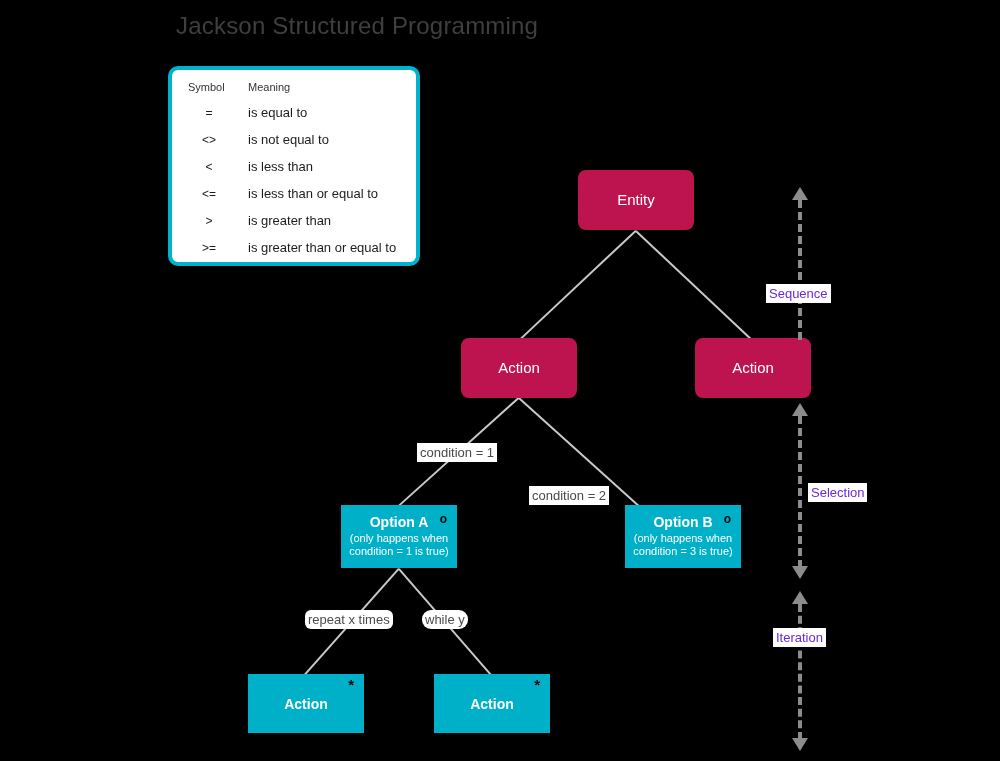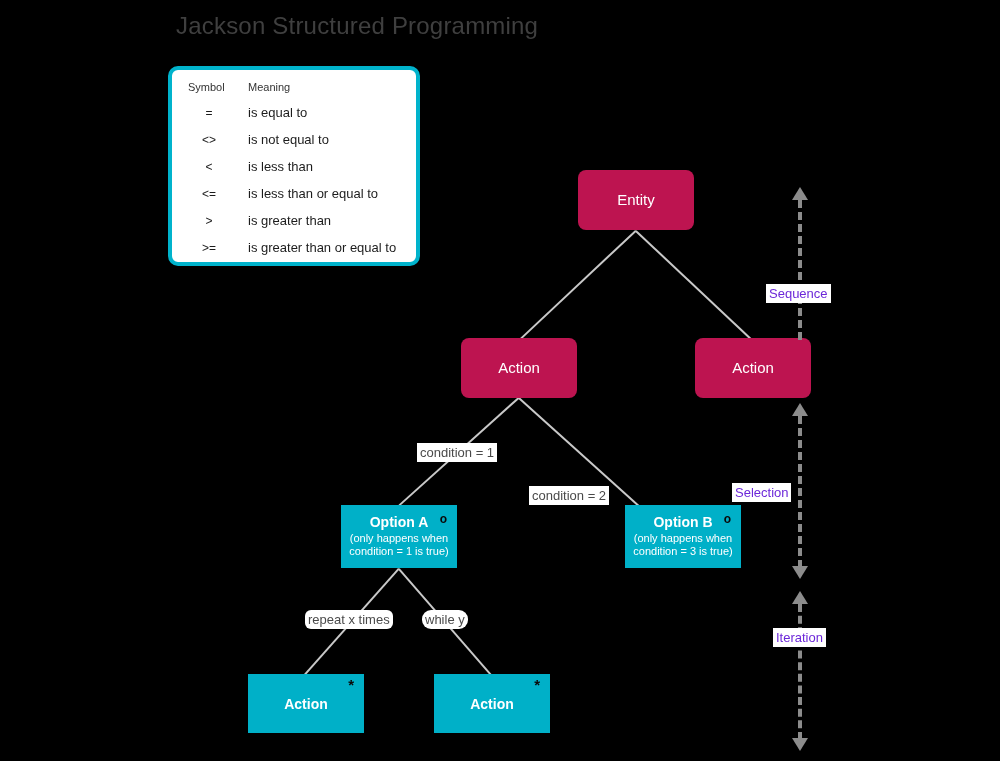--- a/index.html
+++ b/index.html
@@ -253,20 +253,20 @@
   <div class="edge-label" style="left:305px; top:610px;border-radius:6px;">repeat x times</div>
   <div class="edge-label" style="left:422px; top:610px;border-radius:9px;">while y</div>
 
   <div class="arrow-head up" style="left:792px; top:187px;"></div>
   <div class="axis-arrow" style="left:798px; top:200px; height:140px;"></div>
   <div class="axis-label" style="left:766px; top:284px;">Sequence</div>
 
   <div class="arrow-head up" style="left:792px; top:403px;"></div>
   <div class="axis-arrow" style="left:798px; top:416px; height:152px;"></div>
   <div class="arrow-head down" style="left:792px; top:566px;"></div>
-  <div class="axis-label" style="left:732px; top:483px;text-align:right;">Selection</div>
+  <div class="axis-label" style="left:808px; top:483px;text-align:right;">Selection</div>
 
   <div class="arrow-head up" style="left:792px; top:591px;"></div>
   <div class="axis-arrow" style="left:798px; top:604px; height:136px;"></div>
   <div class="arrow-head down" style="left:792px; top:738px;"></div>
   <div class="axis-label" style="left:773px; top:628px;">Iteration</div>
 
 </div>
 
 </body></html>

